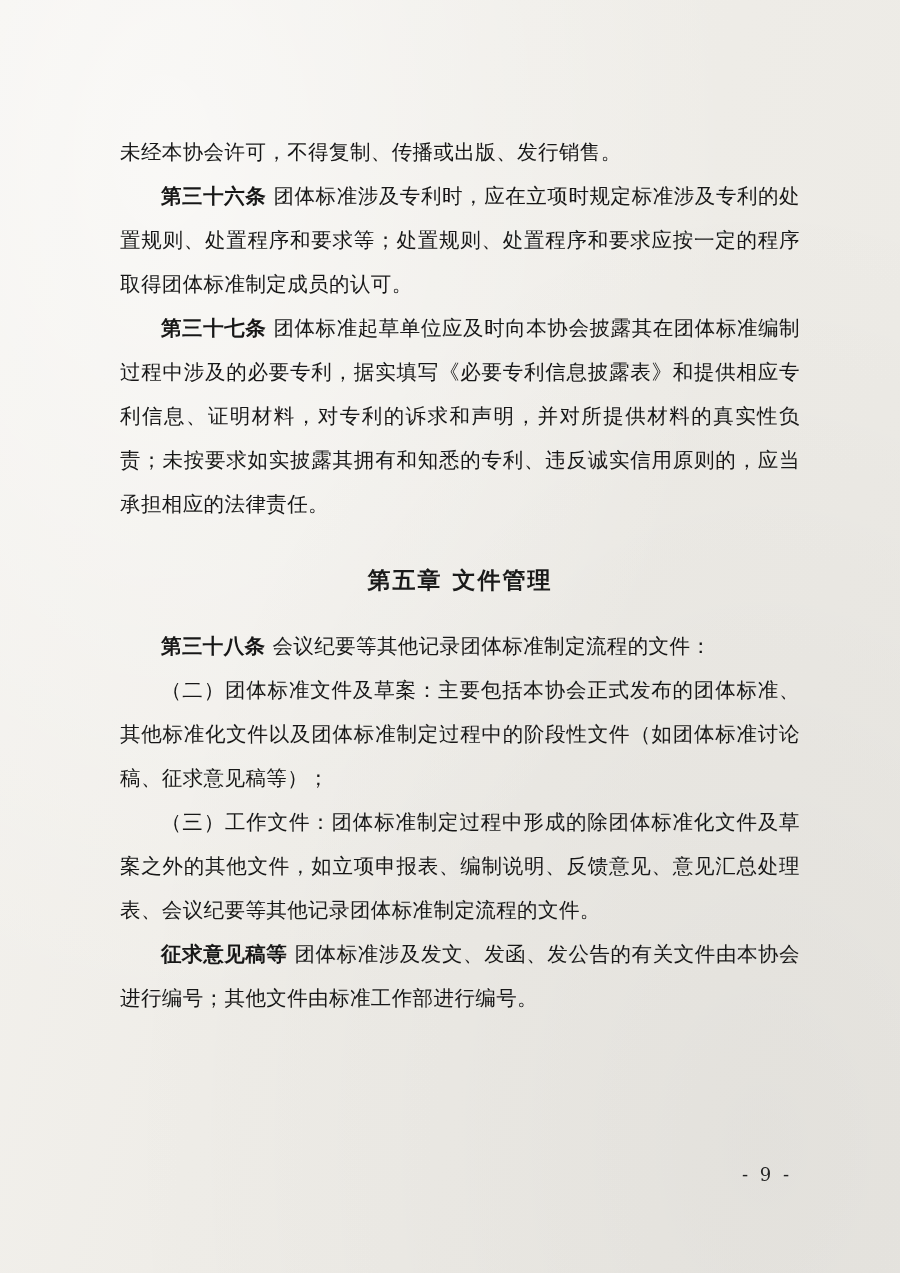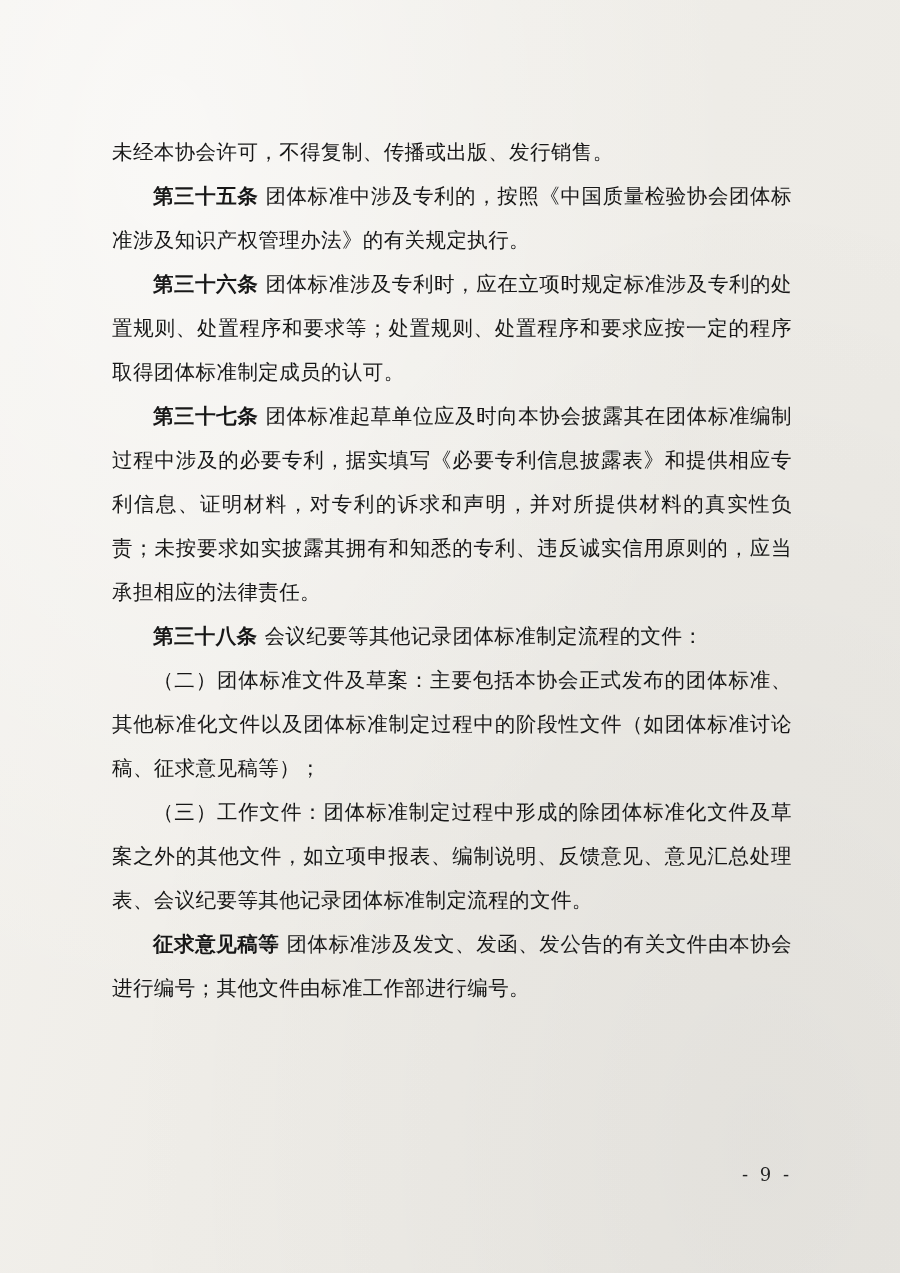--- a/index.html
+++ b/index.html
@@ -25,21 +25,21 @@
     content: "";
     position: absolute;
     inset: 0;
     background:
       radial-gradient(ellipse at 18% 12%, rgba(255,255,255,0.55), rgba(255,255,255,0) 55%),
       radial-gradient(ellipse at 85% 90%, rgba(0,0,0,0.045), rgba(0,0,0,0) 60%);
     pointer-events: none;
   }
   .content {
     position: absolute;
-    left: 112px;
+    left: 120px;
     top: 130px;
     width: 680px;
   }
   .para {
     font-size: 20.5px;
     line-height: 44px;
     letter-spacing: 0.4px;
     text-align: justify;
     text-justify: inter-ideograph;
     margin: 0;
@@ -71,35 +71,32 @@
 </head>
 <body>
 
 <div class="page">
   <div class="content">
 
     <p class="para">
       <span>未经本协会许可，不得复制、传播或出版、发行销售。</span>
     </p>
 
-    <p class="para indent">
-      <span class="bold">第三十五条</span>
-      <span>团体标准中涉及专利的，按照《中国质量检验协会团体标准涉及知识产权管理办法》的有关规定执行。</span>
-    </p>
 
     <p class="para indent">
       <span class="bold">第三十六条</span>
       <span>团体标准涉及专利时，应在立项时规定标准涉及专利的处置规则、处置程序和要求等；处置规则、处置程序和要求应按一定的程序取得团体标准制定成员的认可。</span>
     </p>
 
     <p class="para indent">
       <span class="bold">第三十七条</span>
       <span>团体标准起草单位应及时向本协会披露其在团体标准编制过程中涉及的必要专利，据实填写《必要专利信息披露表》和提供相应专利信息、证明材料，对专利的诉求和声明，并对所提供材料的真实性负责；未按要求如实披露其拥有和知悉的专利、违反诚实信用原则的，应当承担相应的法律责任。</span>
     </p>
 
+    <h2 class="chapter">第五章  文件管理</h2>
 
     <p class="para indent">
       <span class="bold">第三十八条</span>
       <span>会议纪要等其他记录团体标准制定流程的文件：</span>
     </p>
 
 
     <p class="para indent">
       <span>（二）团体标准文件及草案：主要包括本协会正式发布的团体标准、其他标准化文件以及团体标准制定过程中的阶段性文件（如团体标准讨论稿、征求意见稿等）；</span>
     </p>

